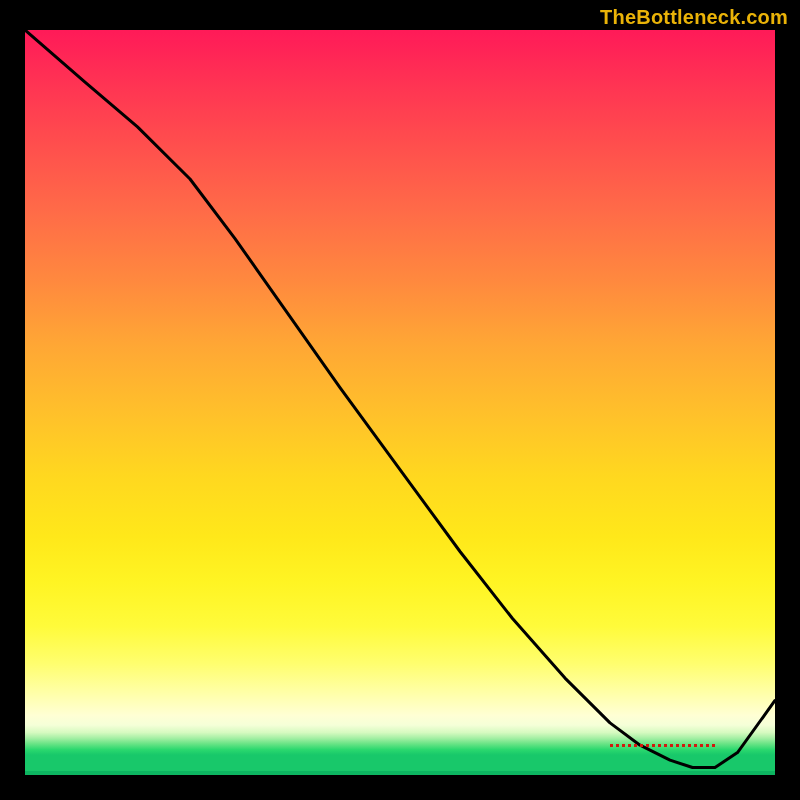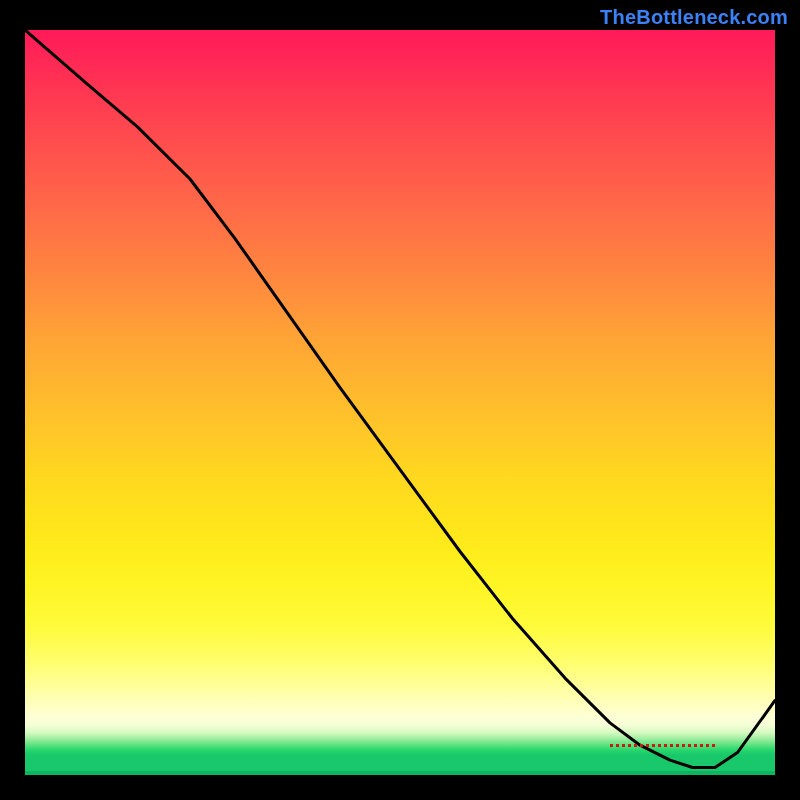--- a/index.html
+++ b/index.html
@@ -14,21 +14,21 @@
   .stage {
     position: relative;
     width: 800px;
     height: 800px;
     background: #000;
   }
   .watermark {
     position: absolute;
     top: 6px;
     right: 12px;
-    color: #3b82f6;
+    color: #eab308;
     font-size: 20px;
     font-weight: 600;
     letter-spacing: 0.2px;
     z-index: 5;
   }
   
   .plot-frame {
     position: absolute;
     left: 25px;
     top: 30px;

